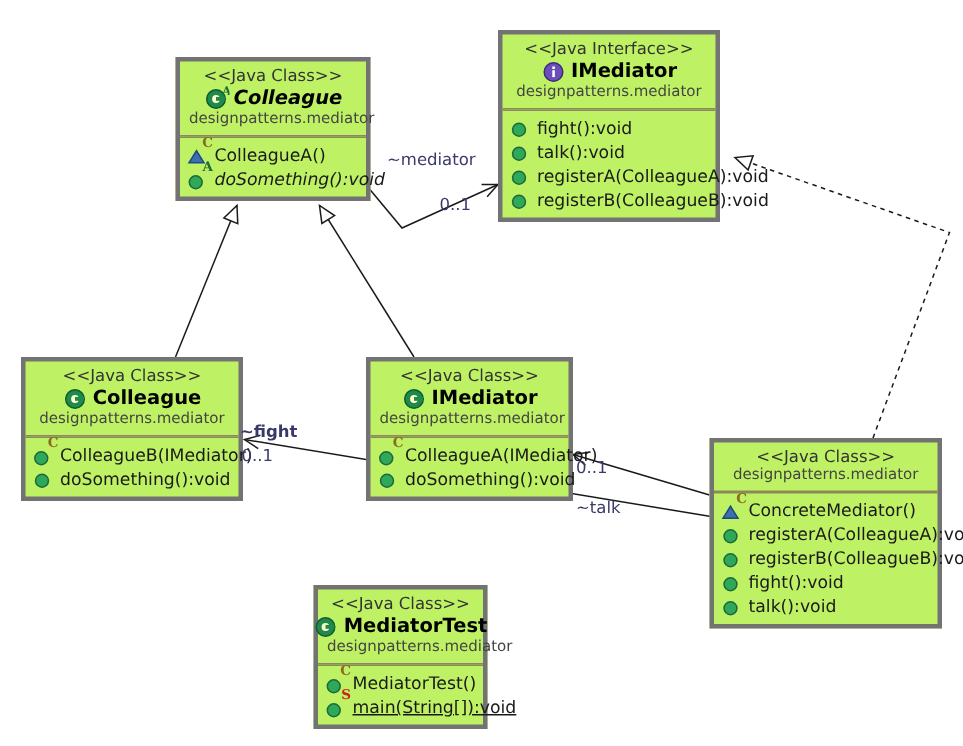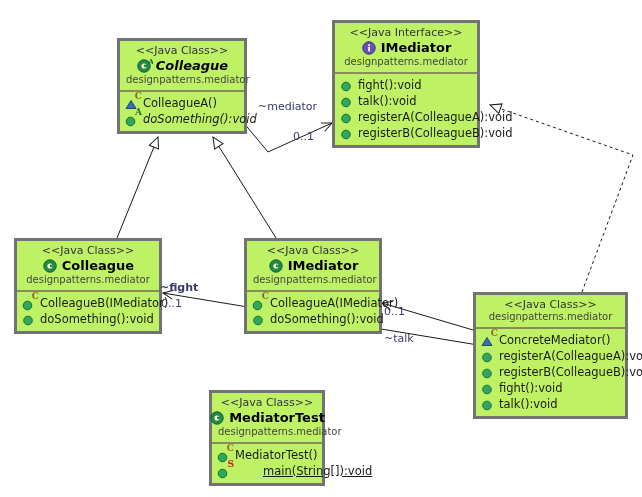--- a/index.html
+++ b/index.html
@@ -71,21 +71,21 @@
     display: flex;
     align-items: center;
     gap: 4px;
     font-size: 11.5px;
     color: #1a1a1a;
     line-height: 16px;
     white-space: nowrap;
   }
   .member .m-text { display: inline-block; }
   .member.italic .m-text { font-style: italic; }
-  .member.underline .m-text { text-decoration: underline; margin-left: 28px; }
+  .member.underline .m-text { text-decoration: underline; }
 
   
   .icon {
     position: relative;
     width: 15px;
     height: 15px;
     flex: 0 0 15px;
     display: inline-block;
   }
   .icon svg { display: block; }

